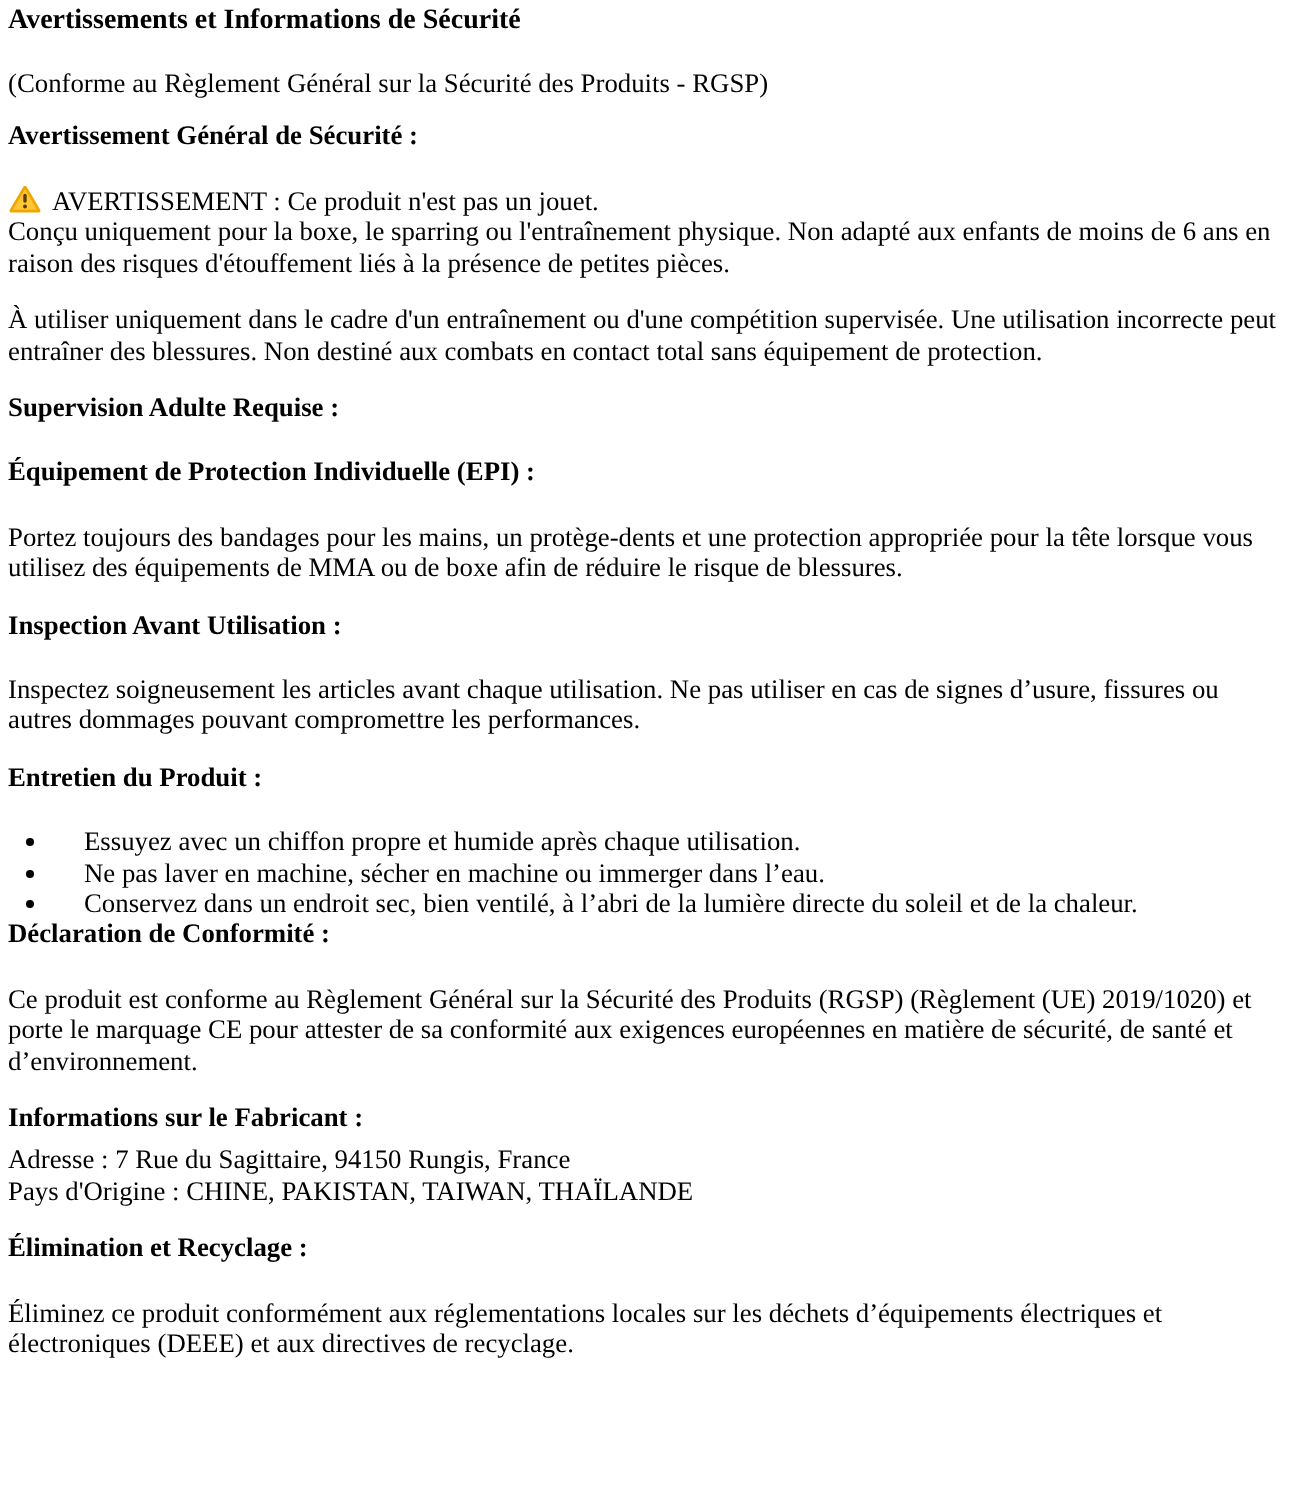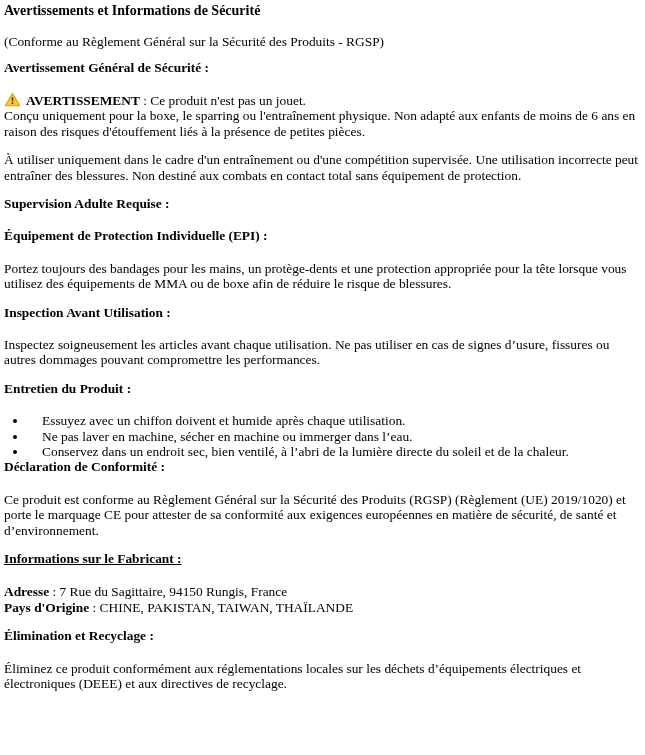--- a/index.html
+++ b/index.html
@@ -20,37 +20,37 @@
     font-weight: bold;
     margin: 0 0 15px 0;
   }
   h2 {
     font-size: 13.4px;
     font-weight: bold;
     margin: 0 0 17px 0;
   }
   p { margin: 0 0 13px 0; }
   p.subtitle { margin: 12px 0 10px 0; }
-  h2.tight { margin-bottom: 18px; text-decoration: underline; }
+  h2.tight { margin-bottom: 6px; }
   ul {
     margin: 0;
     padding: 0 0 0 24px;
     list-style: disc outside;
   }
   li { padding-left: 14px; margin: 0; }
   .wline { display: block; }
   .wicon {
     display: inline-block;
     width: 17px;
     height: 15px;
     vertical-align: -2px;
     margin-right: 5px;
   }
   .wicon svg { display: block; }
-  strong, .b { font-weight: bold; margin-top: 48px; }
+  strong, .b { font-weight: normal; margin-top: 48px; }
   .fab-line { display: block; }
 </style>
 </head>
 <body>
 
 <article>
 
   <h1>Avertissements et Informations de Sécurité</h1>
 
   <p class="subtitle">(Conforme au Règlement Général sur la Sécurité des Produits - RGSP)</p>
@@ -73,21 +73,21 @@
   <h2>Supervision Adulte Requise :</h2>
 
   <h2>Équipement de Protection Individuelle (EPI) :</h2>
   <p>Portez toujours des bandages pour les mains, un protège-dents et une protection appropriée pour la tête lorsque vous utilisez des équipements de MMA ou de boxe afin de réduire le risque de blessures.</p>
 
   <h2>Inspection Avant Utilisation :</h2>
   <p>Inspectez soigneusement les articles avant chaque utilisation. Ne pas utiliser en cas de signes d’usure, fissures ou autres dommages pouvant compromettre les performances.</p>
 
   <h2>Entretien du Produit :</h2>
   <ul>
-    <li>Essuyez avec un chiffon doivent et humide après chaque utilisation.</li>
+    <li>Essuyez avec un chiffon propre et humide après chaque utilisation.</li>
     <li>Ne pas laver en machine, sécher en machine ou immerger dans l’eau.</li>
     <li>Conservez dans un endroit sec, bien ventilé, à l’abri de la lumière directe du soleil et de la chaleur.</li>
   </ul>
 
   <h2>Déclaration de Conformité :</h2>
   <p>Ce produit est conforme au Règlement Général sur la Sécurité des Produits (RGSP) (Règlement (UE) 2019/1020) et porte le marquage CE pour attester de sa conformité aux exigences européennes en matière de sécurité, de santé et d’environnement.</p>
 
   <h2 class="tight">Informations sur le Fabricant :</h2>
   <p>
     <span class="fab-line"><span class="b">Adresse</span><span> : </span><span>7 Rue du Sagittaire, 94150 Rungis, France</span></span>

